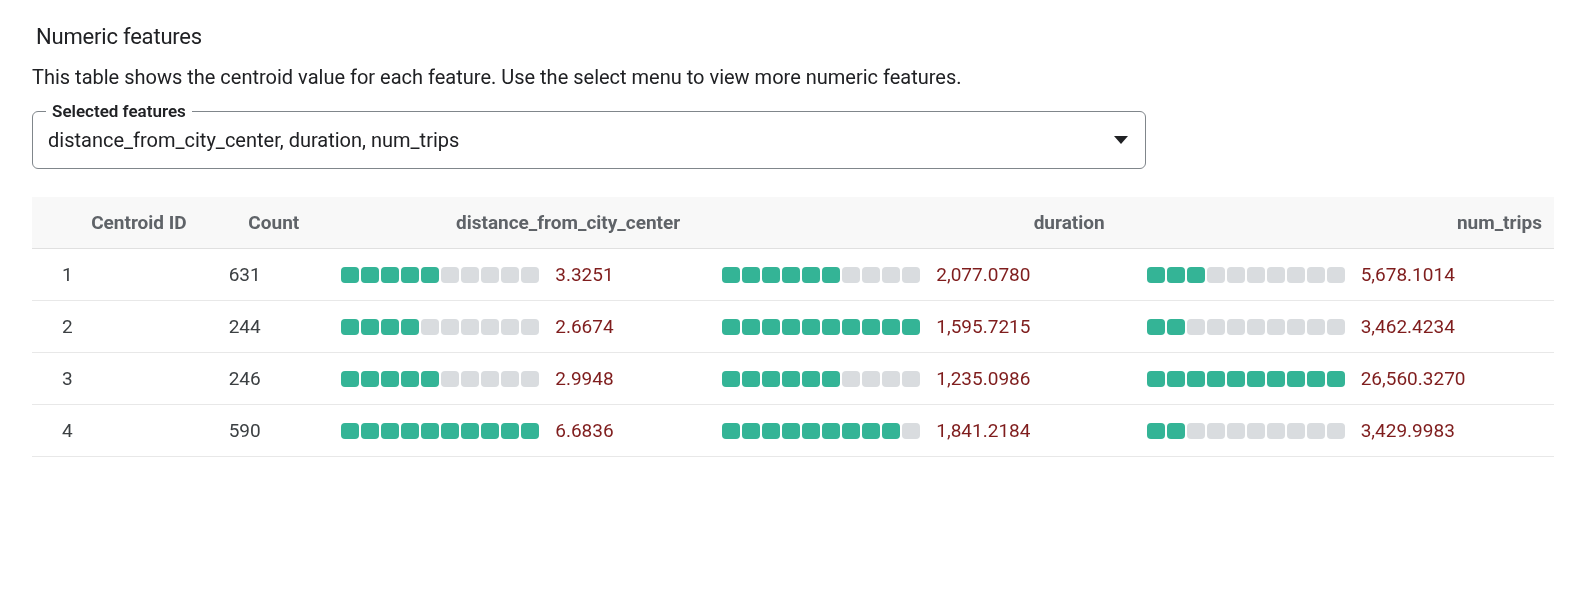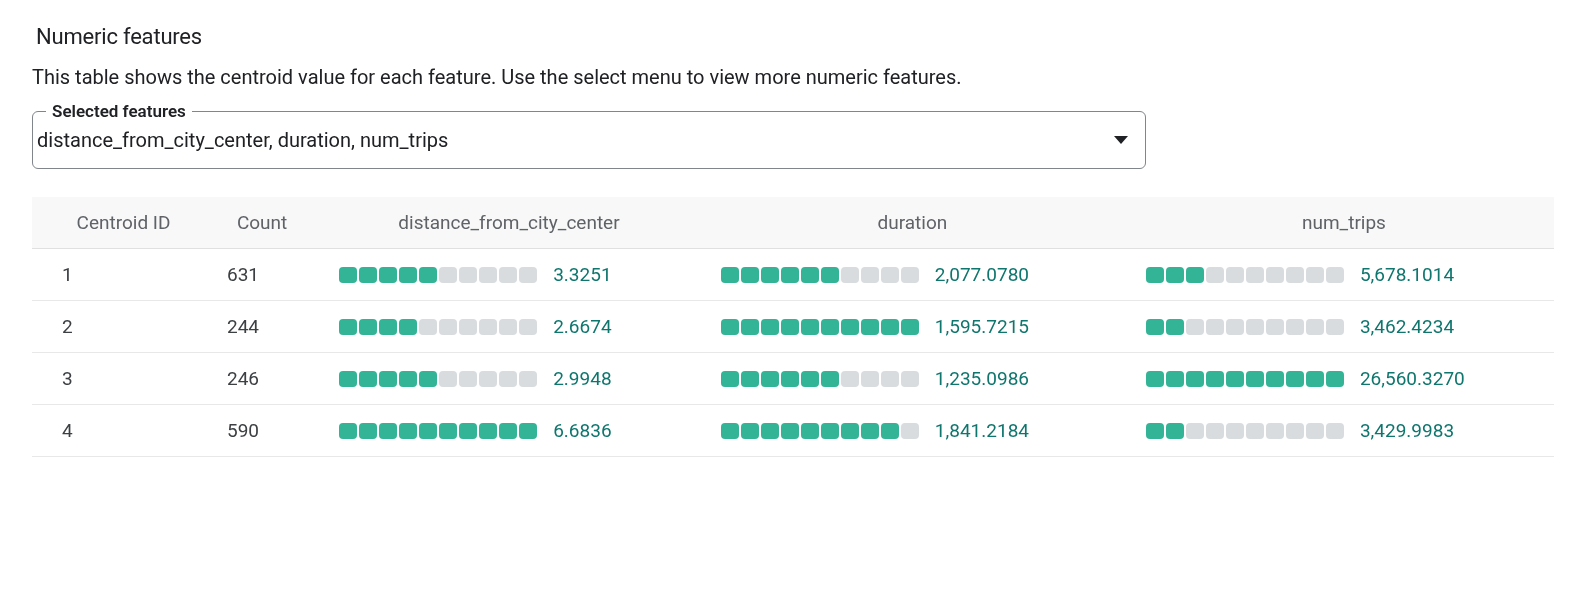--- a/index.html
+++ b/index.html
@@ -35,21 +35,21 @@
     left: 14px;
     background: #fff;
     padding: 0 6px;
     font-size: 17px;
     font-weight: 600;
     color: #202124;
   }
   .select-box {
     border: 1px solid #80868b;
     border-radius: 6px;
-    padding: 16px 44px 16px 4px;
+    padding: 16px 44px 16px 15px;
     font-size: 20px;
     color: #202124;
     cursor: pointer;
     display: flex;
     align-items: center;
     justify-content: space-between;
   }
   .select-arrow {
     position: absolute;
     right: 18px;
@@ -60,24 +60,24 @@
     border-right: 7px solid transparent;
     border-top: 8px solid #202124;
   }
 
   table.data {
     width: 100%;
     border-collapse: collapse;
     font-size: 19px;
   }
   table.data thead th {
-    text-align: center;
+    text-align: right;
     background: #f8f8f8;
     color: #5f6368;
-    font-weight: 400;
+    font-weight: 700;
     padding: 14px 12px 14px 30px;
     border-bottom: 1px solid #e0e0e0;
   }
   table.data tbody td {
     padding: 14px 12px 14px 30px;
     border-bottom: 1px solid #e8e8e8;
     color: #3c4043;
     vertical-align: middle;
   }
   table.data tbody td.num {
@@ -104,21 +104,21 @@
   .seg.on { background: #3ebd9a; }
   
   .seg.on { background: #3cbfa0; }
   .seg { background: #dadce0; }
   .bar .seg.on { background: #36b794; }
   .bar .seg.on { background: #39b99a; }
   
   .bar .seg.on { background: #34b496; }
   .bar .seg { background: #d9dcdf; }
   .bar .seg.on { background: #34b496; }
-  .val { color: #0f766e; }
+  .val { color: #7f1d1d; }
 </style>
 </head>
 <body>
 
 <h2 class="section-title">Numeric features</h2>
 <p class="section-desc">This table shows the centroid value for each feature. Use the select menu to view more numeric features.</p>
 
 <div class="select-wrap">
   <span class="select-label">Selected features</span>
   <div class="select-box">

